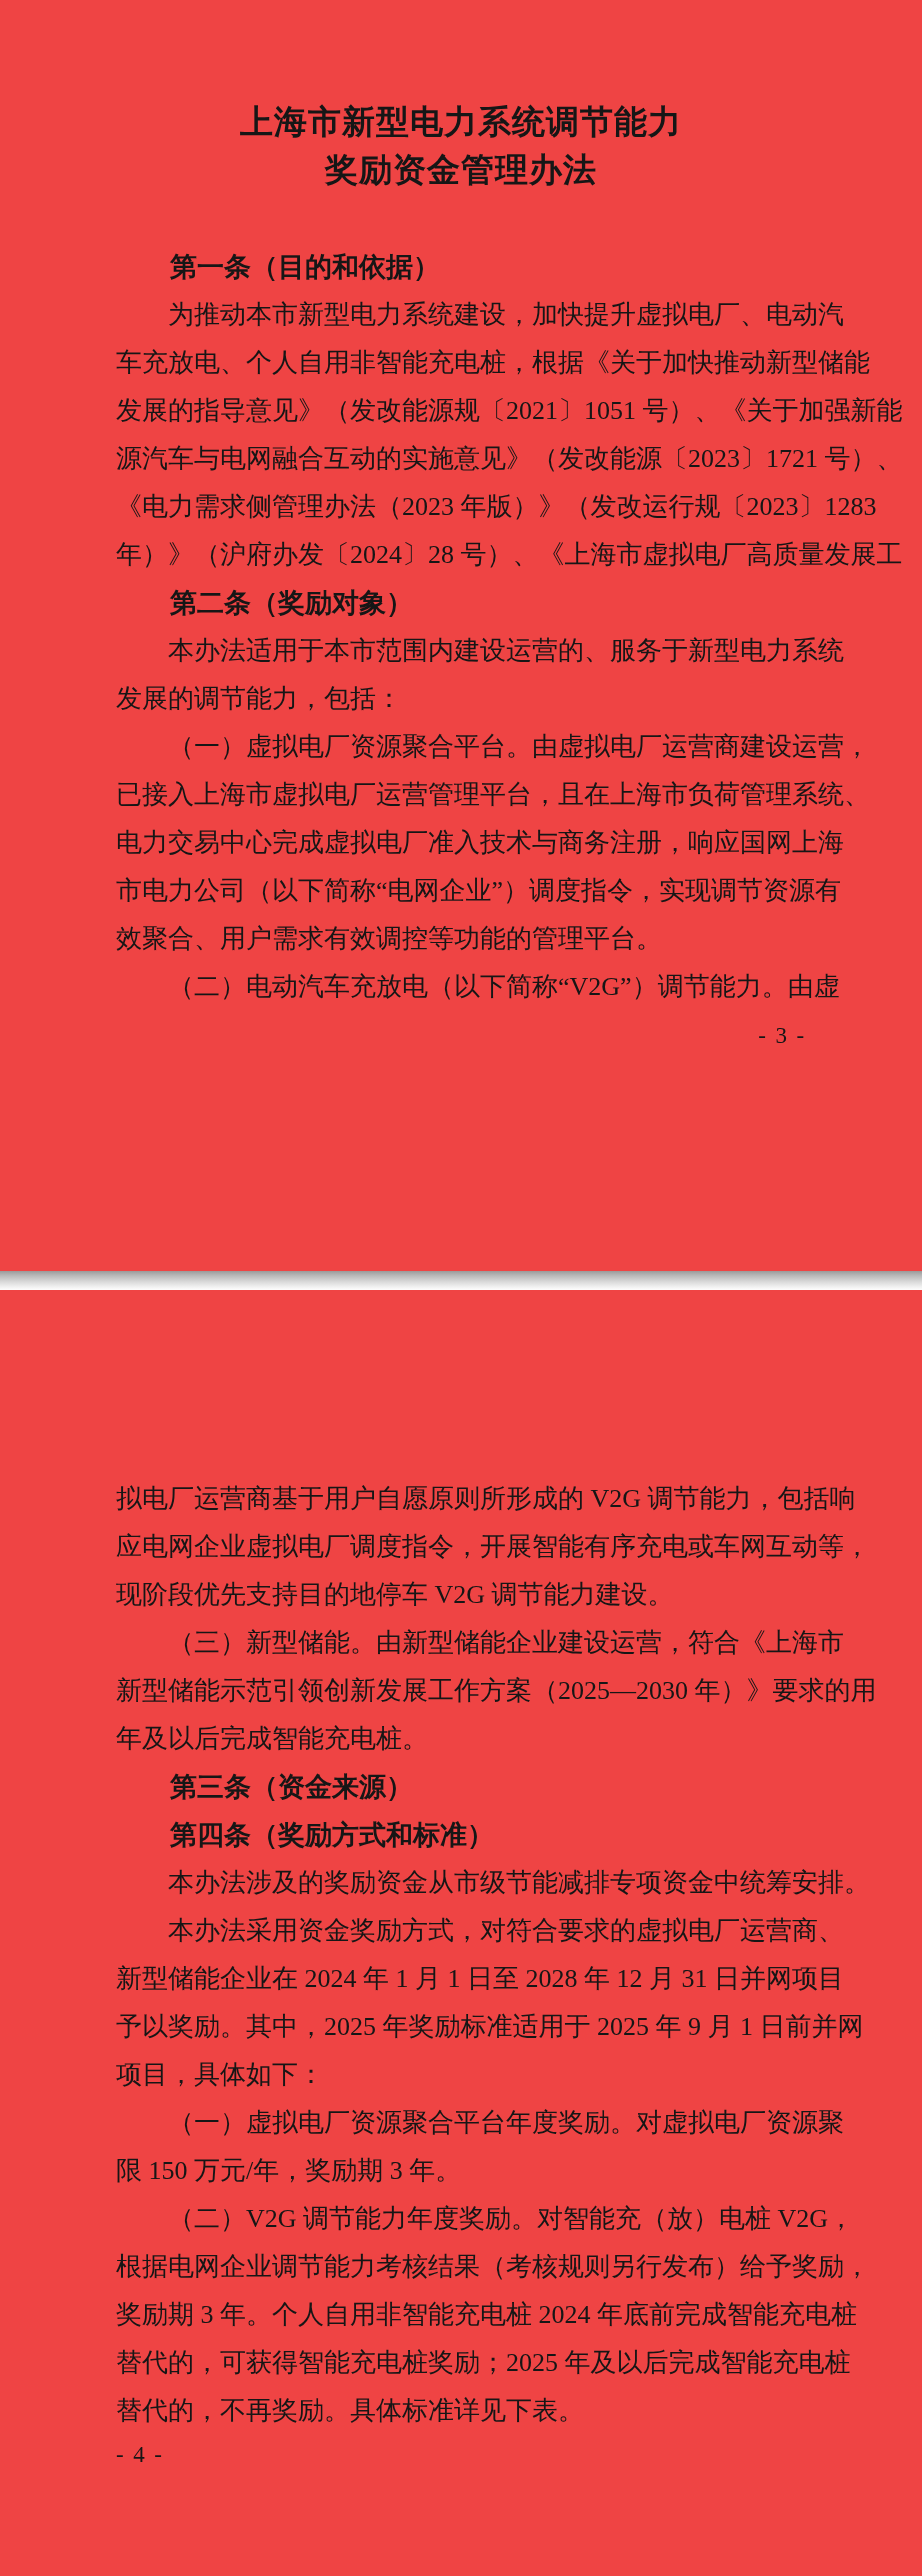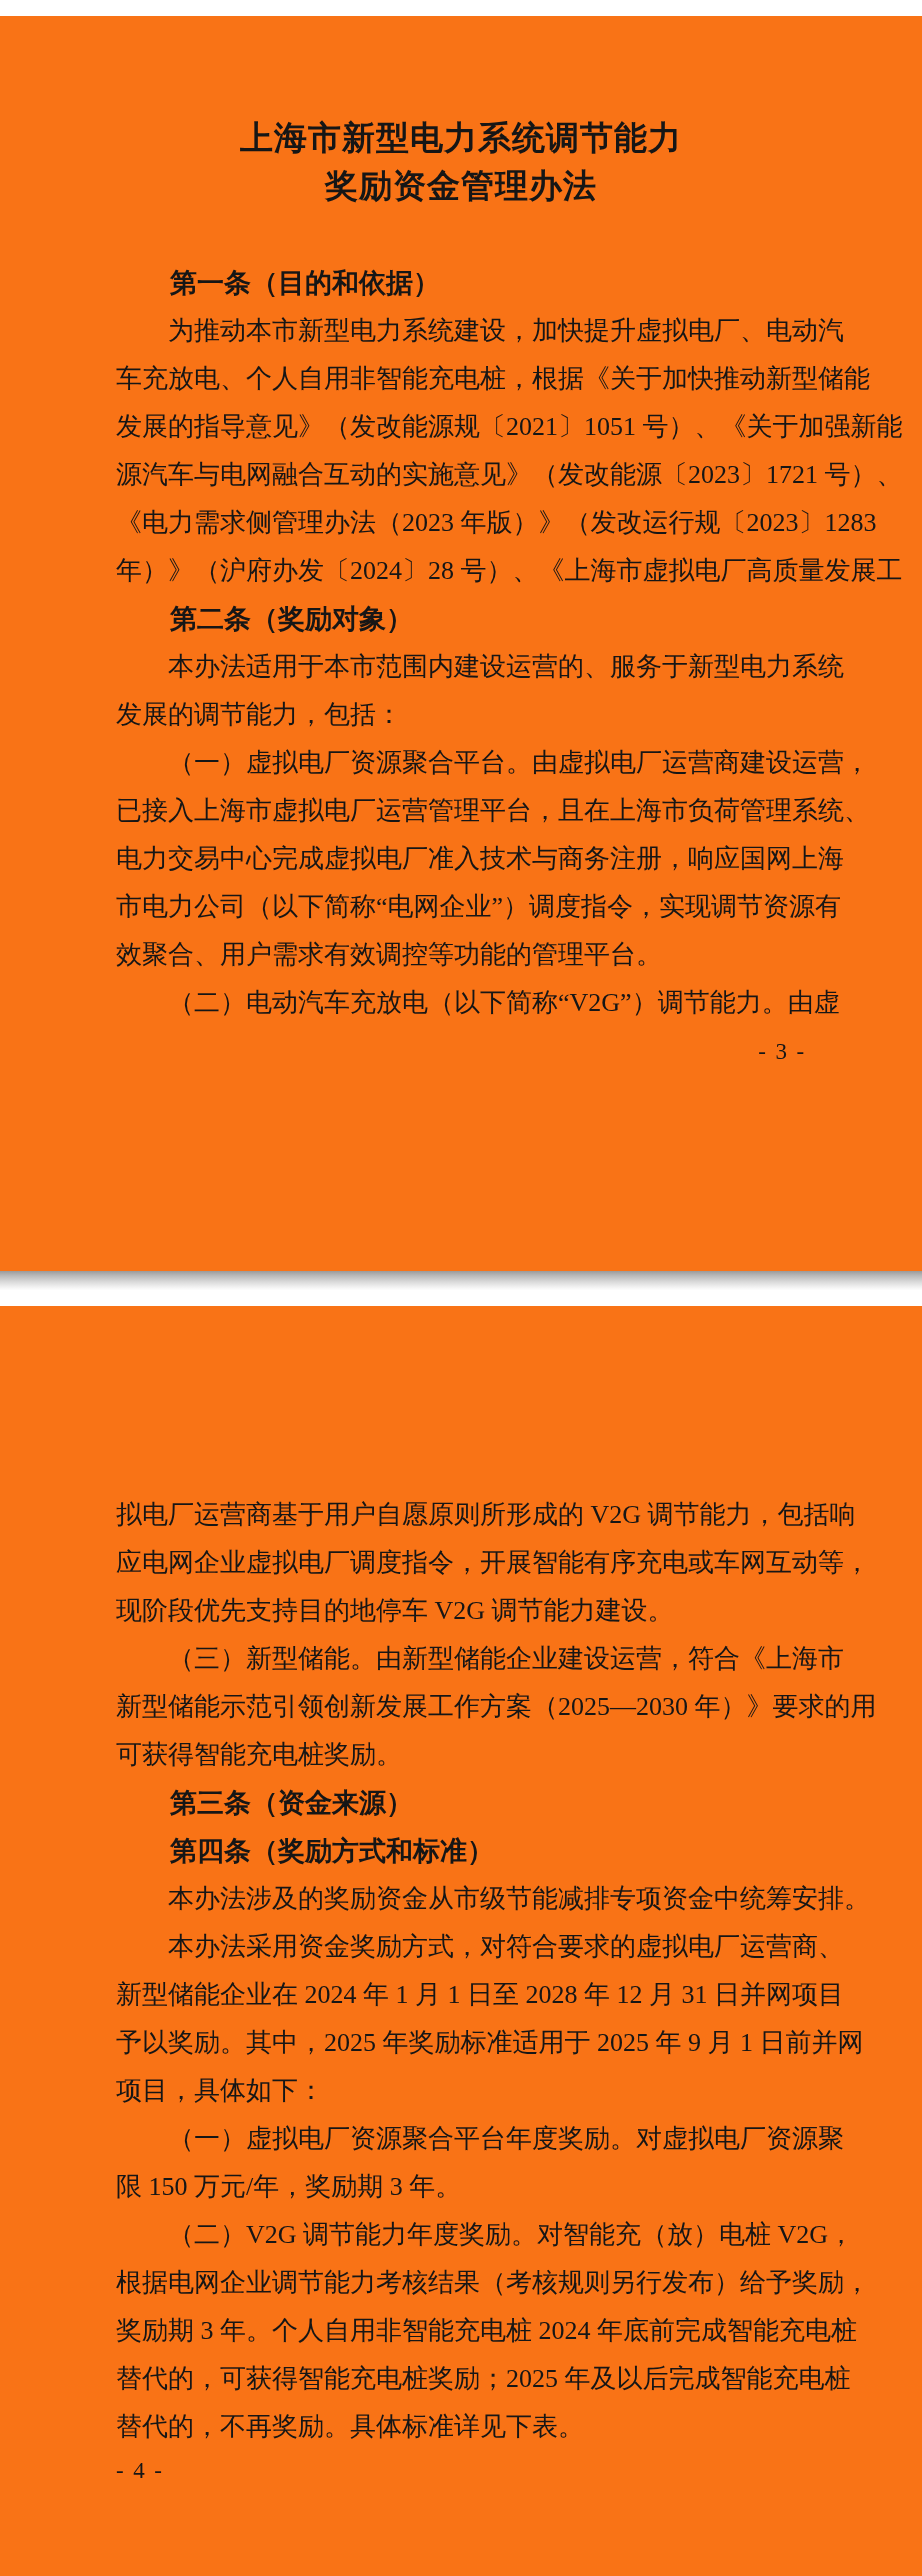--- a/index.html
+++ b/index.html
@@ -13,22 +13,21 @@
     height: 2576px;
     background: #ffffff;
     overflow: hidden;
     font-family: "Liberation Serif", "DejaVu Serif", serif;
     color: #161616;
   }
   .page {
     position: absolute;
     left: 0;
     width: 922px;
-    background: #f97316;
-    margin-top: 16px;
+    background: #ef4444;
   }
   #page-3 { top: 0; height: 1271px; }
   #page-4 { top: 1290px; height: 1286px; }
   .page-gap {
     position: absolute;
     left: 0;
     top: 1271px;
     width: 922px;
     height: 19px;
     background: linear-gradient(to bottom, #9a9a9a 0%, #b4b4b4 20%, #d8d8d8 55%, #f2f2f2 85%, #fdfdfd 100%);
@@ -108,21 +107,21 @@
   <div class="page-gap"></div>
 
   <div class="page" id="page-4">
     <div class="content">
       <div>
           <div class="line body">拟电厂运营商基于用户自愿原则所形成的 V2G 调节能力，包括响</div>
           <div class="line body">应电网企业虚拟电厂调度指令，开展智能有序充电或车网互动等，</div>
           <div class="line body">现阶段优先支持目的地停车 V2G 调节能力建设。</div>
           <div class="line p-start">（三）新型储能。由新型储能企业建设运营，符合《上海市</div>
           <div class="line body">新型储能示范引领创新发展工作方案（2025—2030 年）》要求的用</div>
-          <div class="line body">可获得智能充电桩奖励。</div>
+          <div class="line body">年及以后完成智能充电桩。</div>
           <div class="line heading">第三条（资金来源）</div>
           <div class="line heading">第四条（奖励方式和标准）</div>
           <div class="line p-start">本办法涉及的奖励资金从市级节能减排专项资金中统筹安排。</div>
           <div class="line p-start">本办法采用资金奖励方式，对符合要求的虚拟电厂运营商、</div>
           <div class="line body">新型储能企业在 2024 年 1 月 1 日至 2028 年 12 月 31 日并网项目</div>
           <div class="line body">予以奖励。其中，2025 年奖励标准适用于 2025 年 9 月 1 日前并网</div>
           <div class="line body">项目，具体如下：</div>
           <div class="line p-start">（一）虚拟电厂资源聚合平台年度奖励。对虚拟电厂资源聚</div>
           <div class="line body">限 150 万元/年，奖励期 3 年。</div>
           <div class="line p-start">（二）V2G 调节能力年度奖励。对智能充（放）电桩 V2G，</div>

